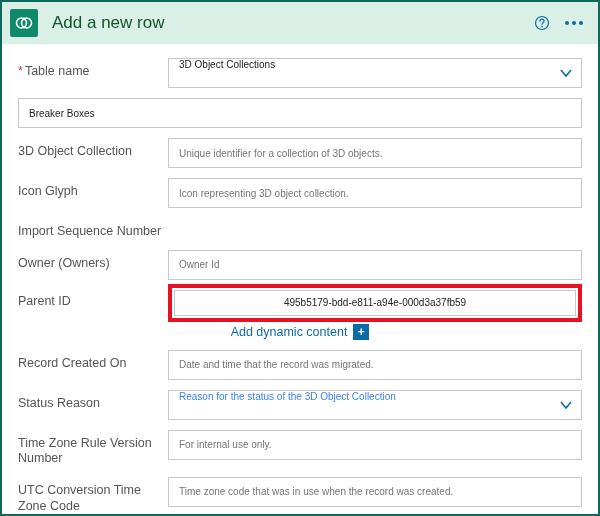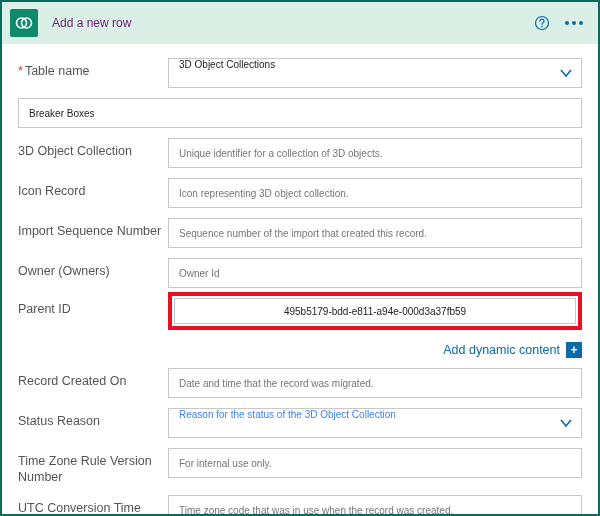--- a/index.html
+++ b/index.html
@@ -1,34 +1,34 @@
 <!DOCTYPE html>
 <html><head>
 <meta charset="utf-8">
 <style>
   * { box-sizing: border-box; margin: 0; padding: 0; }
   html, body { width: 600px; height: 516px; font-family: "Segoe UI", Arial, sans-serif; font-size: 13px; color: #333; }
   .card { width: 600px; height: 516px; border: 2px solid #0b6a5b; background: #fff; display: flex; flex-direction: column; }
   .header { background: #daf0e6; height: 42px; display: flex; align-items: center; padding: 0 12px 0 8px; }
   .logo { width: 28px; height: 28px; background: #0e8a6b; display: flex; align-items: center; justify-content: center; border-radius: 2px; }
-  .title { margin-left: 14px; font-size: 12px; color: #701a75; flex: 1; }
+  .title { margin-left: 14px; font-size: 17px; color: #14532d; flex: 1; }
   .hdr-icon { width: 24px; height: 24px; display: flex; align-items: center; justify-content: center; color: #0b6aa8; cursor: pointer; }
   .more-dots { display: flex; gap: 3px; margin-left: 8px; }
   .more-dots span { width: 4px; height: 4px; background: #0b6aa8; border-radius: 50%; }
   .body { padding: 14px 16px 8px 16px; flex: 1; overflow: hidden; }
   .row { display: flex; align-items: flex-start; margin-bottom: 10px; }
   .row .lbl { width: 150px; padding-top: 6px; font-size: 12.5px; color: #555; line-height: 1.25; }
   .row .lbl .req { color: #d13438; margin-right: 2px; }
   .row .field { flex: 1; position: relative; }
   .inp { width: 100%; height: 30px; border: 1px solid #c8c8c8; padding: 0 10px; font-size: 10px; color: #222; background: #fff; }
   .inp.ph { color: #3b82f6; }
   .select .chev { position: absolute; right: 8px; top: 7px; pointer-events: none; }
   .highlight-box { border: 4px solid #e81123; padding: 2px; }
   .highlight-box .inp { border: 1px solid #c8c8c8; height: 26px; text-align: center; }
-  .dyn-row { text-align: right; margin: 2px 0 10px 0; text-decoration: underline; }
+  .dyn-row { text-align: center; margin: 2px 0 10px 0; text-decoration: underline; }
   .dyn-link { color: #0b6aa8; font-size: 12.5px; cursor: pointer; display: inline-flex; align-items: center; gap: 6px; }
   .dyn-badge { width: 16px; height: 16px; background: #0b6aa8; display: inline-flex; align-items: center; justify-content: center; color: #fff; font-size: 12px; font-weight: bold; }
   svg { display: block; }
 </style>
 </head>
 <body>
 
 <div class="card">
   <div class="header">
     <div class="logo">
@@ -71,41 +71,38 @@
     </div>
 
     <div class="row">
       <div class="lbl">3D Object Collection</div>
       <div class="field">
         <input class="inp ph" placeholder="Unique identifier for a collection of 3D objects." style="">
       </div>
     </div>
 
     <div class="row">
-      <div class="lbl">Icon Record</div>
+      <div class="lbl">Icon Glyph</div>
       <div class="field">
         <input class="inp ph" placeholder="Icon representing 3D object collection." style="">
       </div>
     </div>
 
     <div class="row">
       <div class="lbl">Import Sequence Number</div>
-      <div class="field">
-        <input class="inp ph" placeholder="Sequence number of the import that created this record." style="">
-      </div>
     </div>
 
     <div class="row" style="margin-bottom:4px">
       <div class="lbl">Owner (Owners)</div>
       <div class="field">
         <input class="inp ph" placeholder="Owner Id" style="">
       </div>
     </div>
 
-    <div class="row" style="margin-bottom:12px">
+    <div class="row" style="margin-bottom:2px">
       <div class="lbl" style="padding-top:10px">Parent ID</div>
       <div class="field highlight-box">
         <input class="inp" value="495b5179-bdd-e811-a94e-000d3a37fb59" style="">
       </div>
     </div>
 
     <div class="dyn-row">
       <span class="dyn-link">
         <span>Add dynamic content</span>
         <span class="dyn-badge">+</span>

